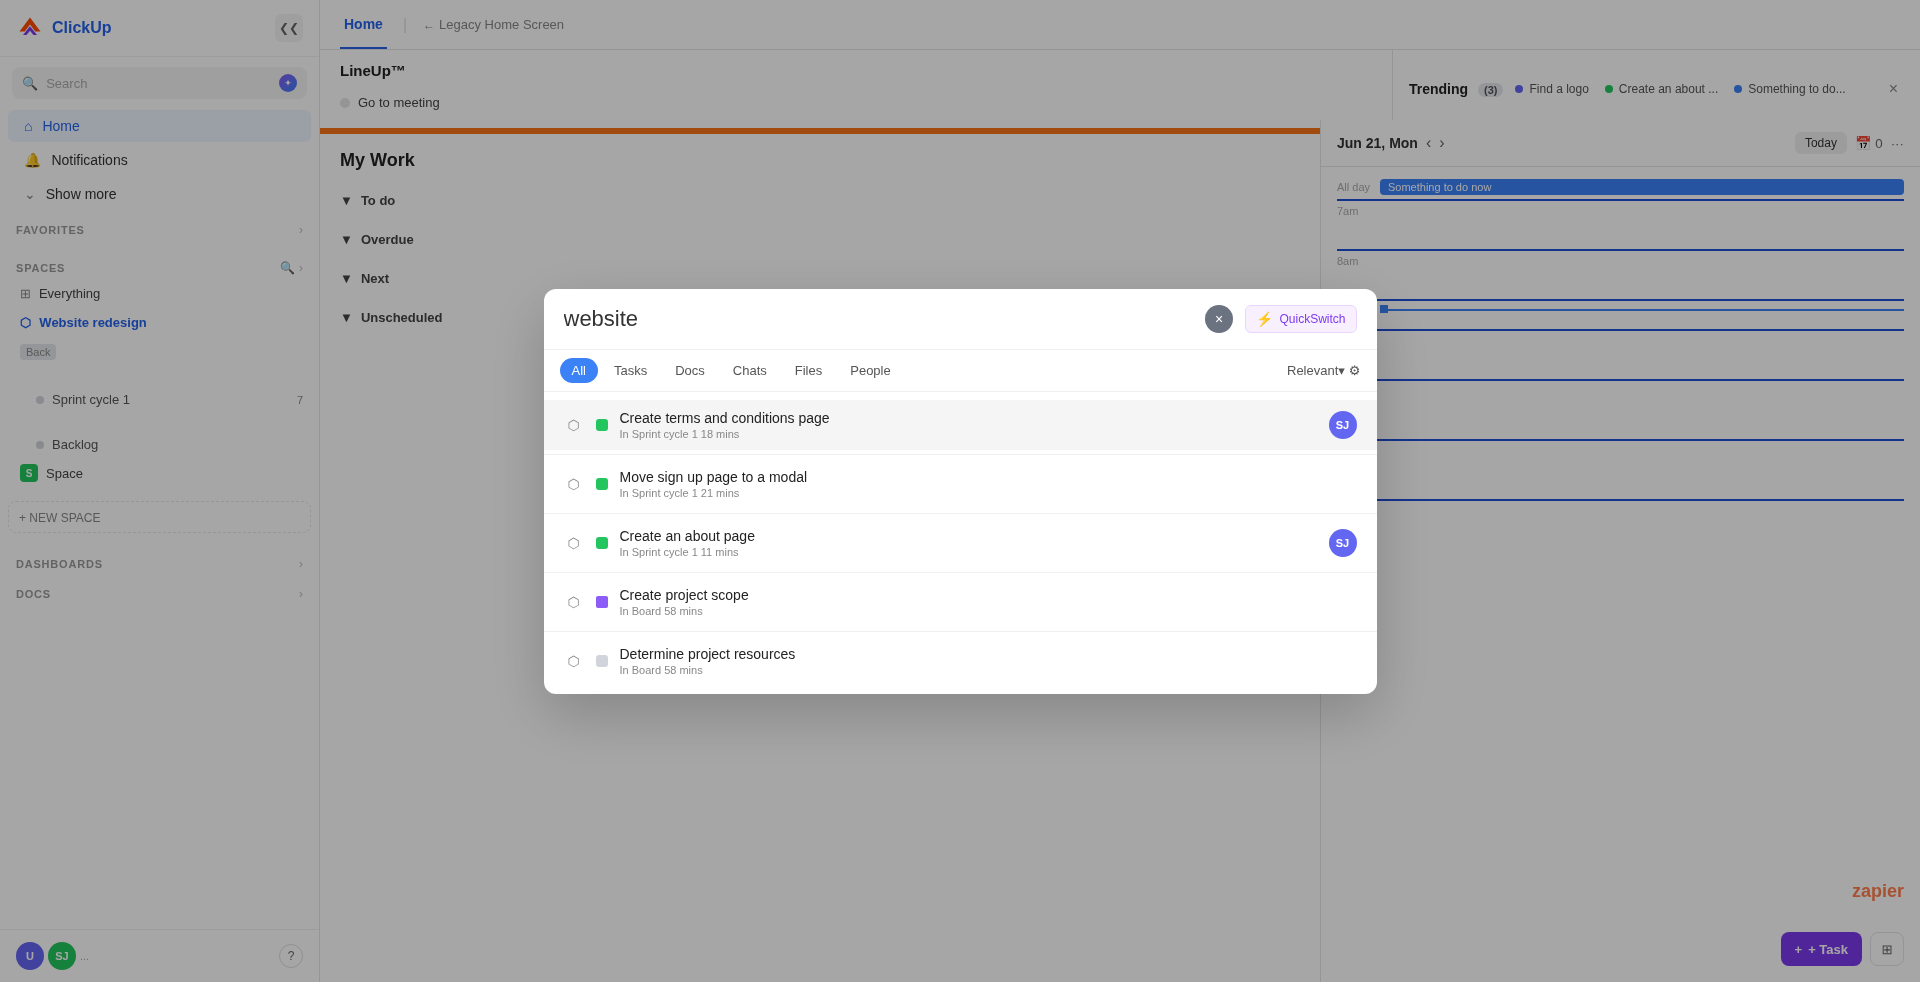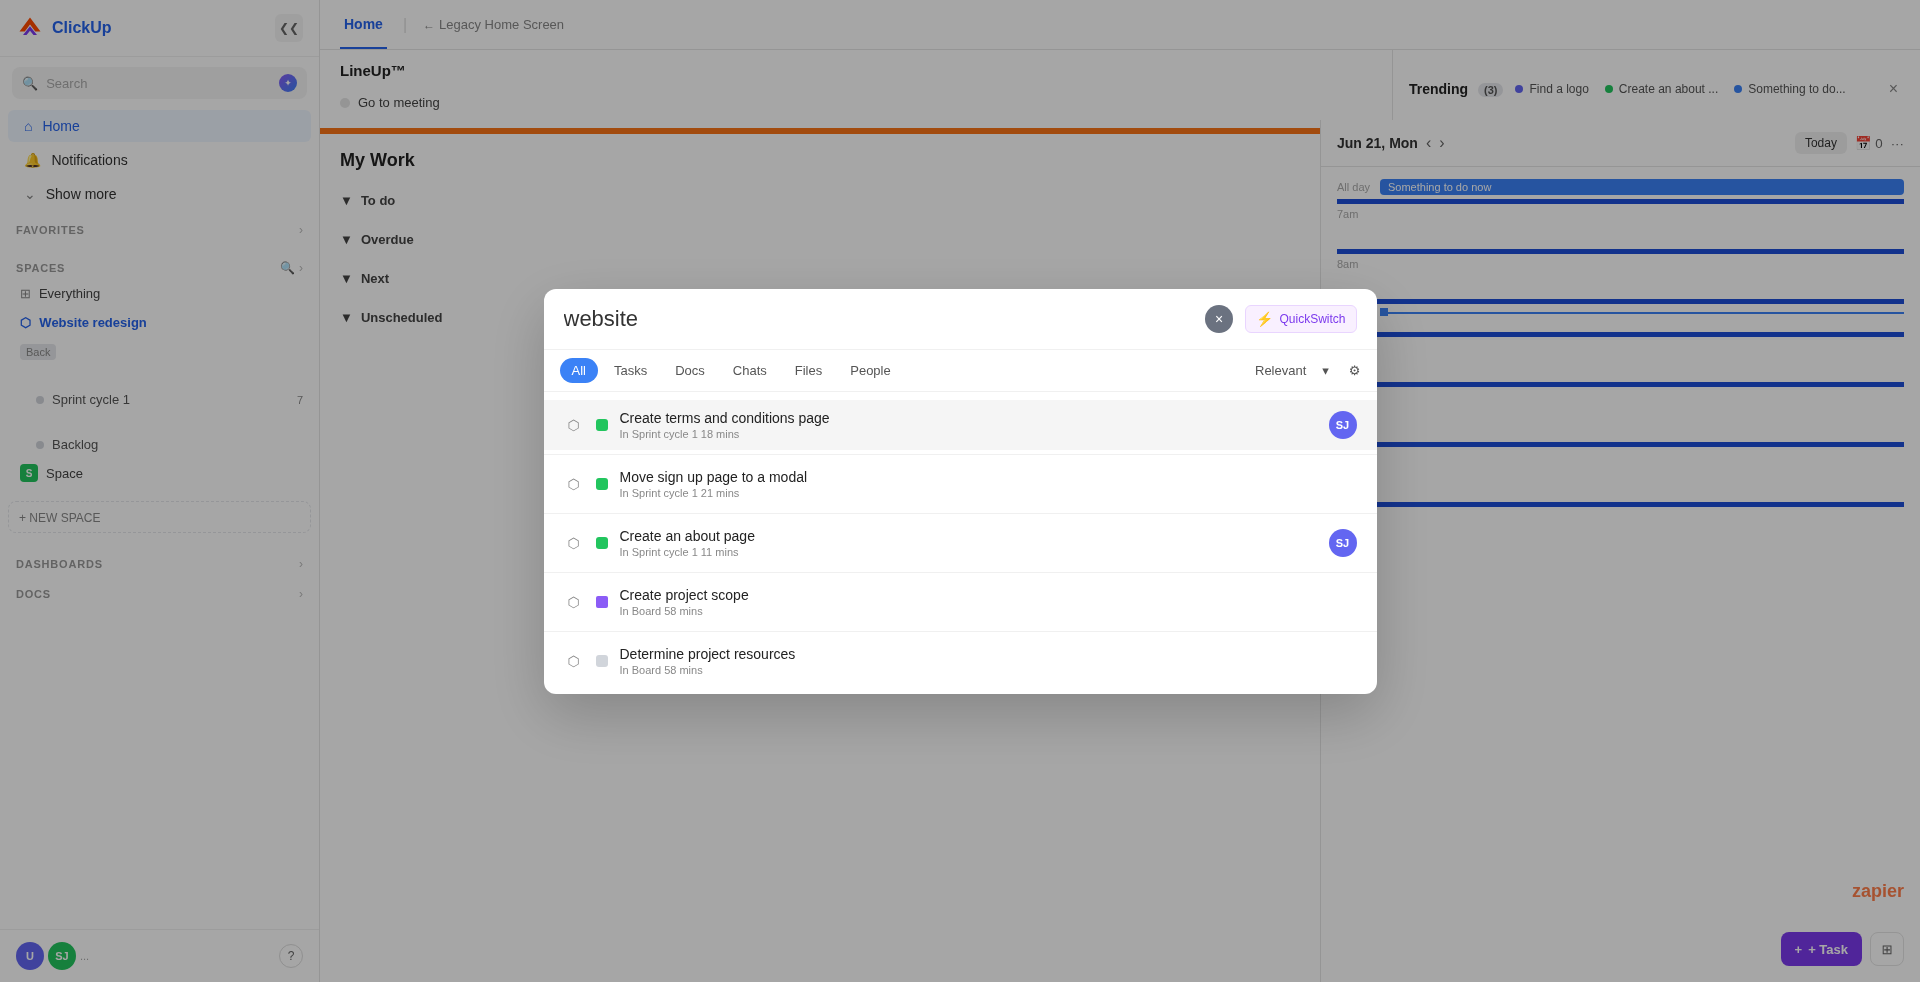--- a/index.html
+++ b/index.html
@@ -313,21 +313,21 @@
       font-size: 12px;
       color: #333;
     }
     .cal-icon-btn { background: none; border: none; cursor: pointer; color: #666; }
     .cal-body { padding: 8px 16px; }
     .time-slot {
       display: flex;
       align-items: flex-start;
       gap: 12px;
       min-height: 40px;
-      border-top: 5px solid #1d4ed8;
+      border-top: 2px solid #1d4ed8;
       position: relative;
     }
     .time-label {
       font-size: 11px;
       color: #aaa;
       width: 35px;
       padding-top: 4px;
       flex-shrink: 0;
     }
     .all-day-bar {
@@ -467,21 +467,21 @@
       background: none;
     }
     .modal-tab.active {
       background: #3b82f6;
       color: #ffffff;
     }
     .modal-sort {
       margin-left: auto;
       display: flex;
       align-items: center;
-      gap: 16px;
+      gap: 0;
       font-size: 13px;
       color: #555;
       cursor: pointer;
     }
     .modal-results {
       padding: 8px 0;
       max-height: 400px;
       overflow-y: auto;
     }
     .result-item {

